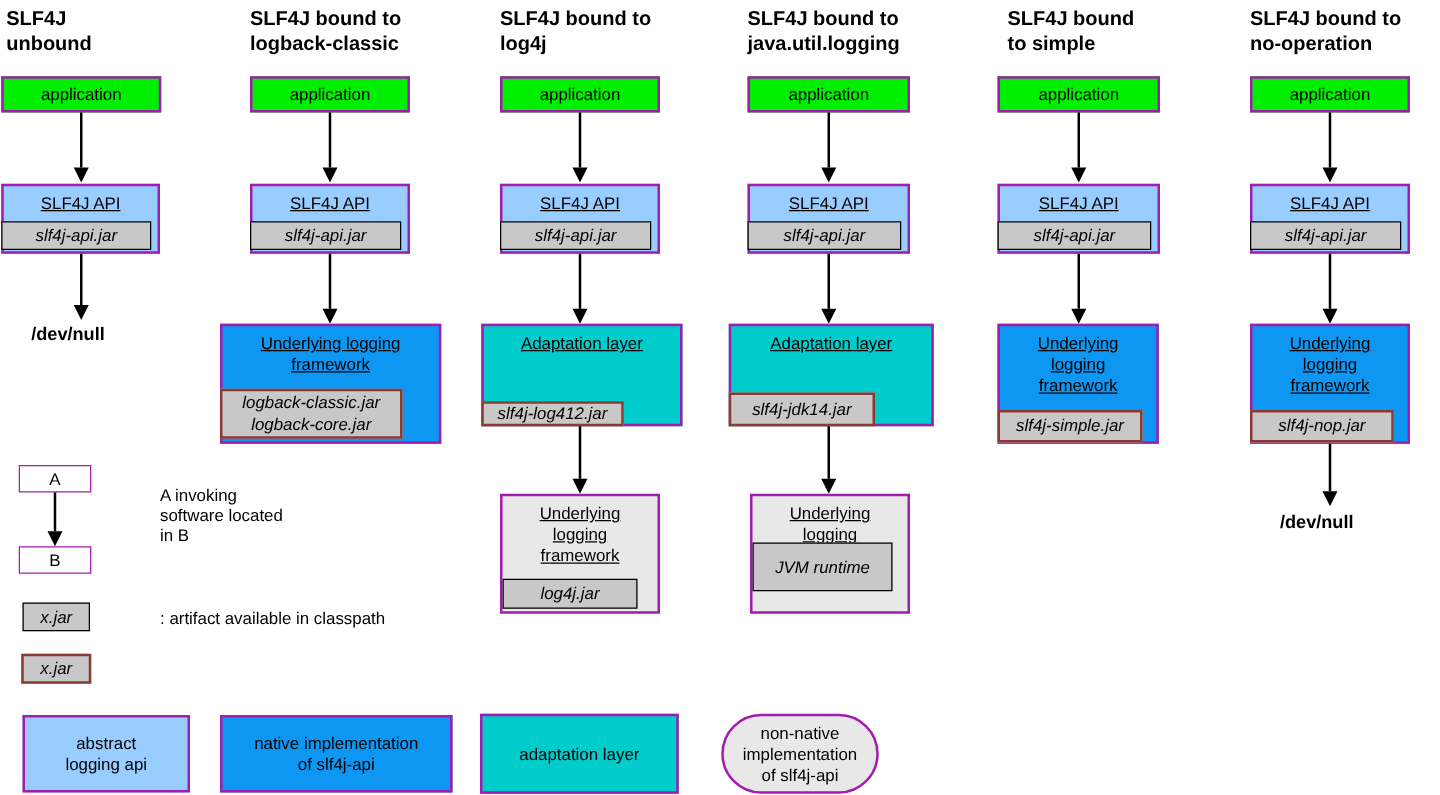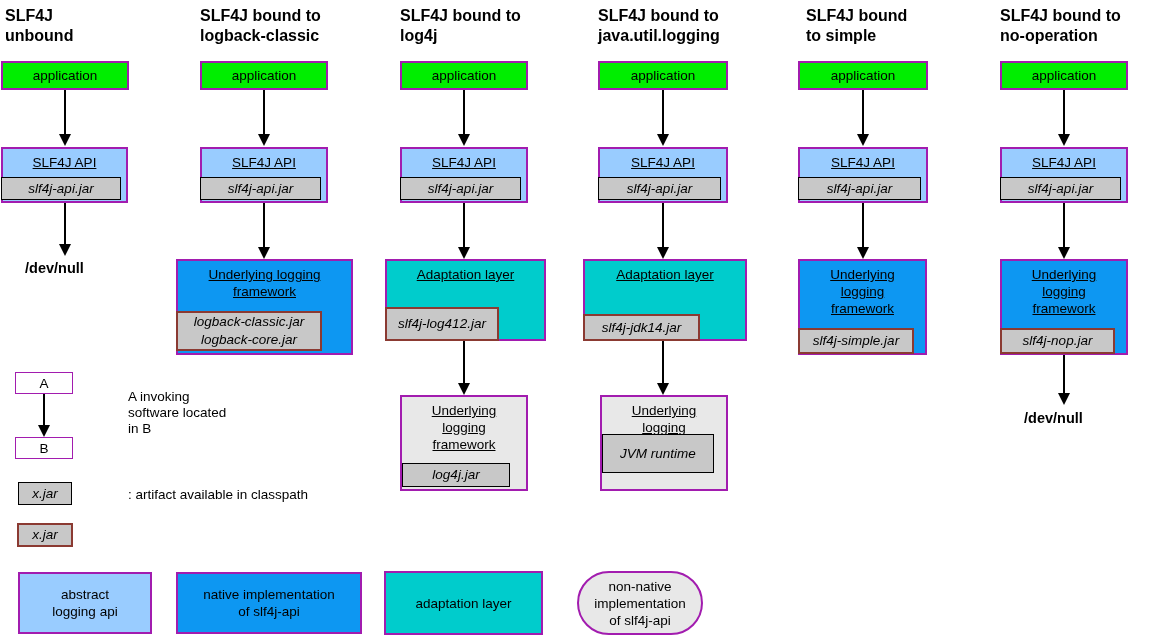--- a/index.html
+++ b/index.html
@@ -77,21 +77,21 @@
 log4j</div>
   <div class="box app flexc" style="left:400px;top:61px;width:128px;height:29px;">application</div>
   <div class="arrow" style="left:463px;top:90px;height:44px;"></div>
   <div class="box api padtop" style="left:400px;top:147px;width:128px;height:56px;">
     <span>SLF4J API</span>
     <div class="jar" style="left:-2px;bottom:1px;width:121px;height:23px;">slf4j-api.jar</div>
   </div>
   <div class="arrow" style="left:463px;top:203px;height:44px;"></div>
   <div class="box teal padtop" style="left:385px;top:259px;width:161px;height:82px;">
     <span>Adaptation layer</span>
-    <div class="jar binding" style="left:-2px;bottom:-2px;width:114px;height:34px;">slf4j-log412.jar</div>
+    <div class="jar binding" style="left:-2px;bottom:-2px;width:114px;height:20px;">slf4j-log412.jar</div>
   </div>
   <div class="arrow" style="left:463px;top:341px;height:42px;"></div>
   <div class="box ltgray padtop" style="left:400px;top:395px;width:128px;height:96px;">
     <span class="ml">Underlying
 logging
 framework</span>
     <div class="jar" style="left:0px;bottom:2px;width:108px;height:24px;">log4j.jar</div>
   </div>
 
   <div class="abs title" style="left:598px;top:6px;">SLF4J bound to

